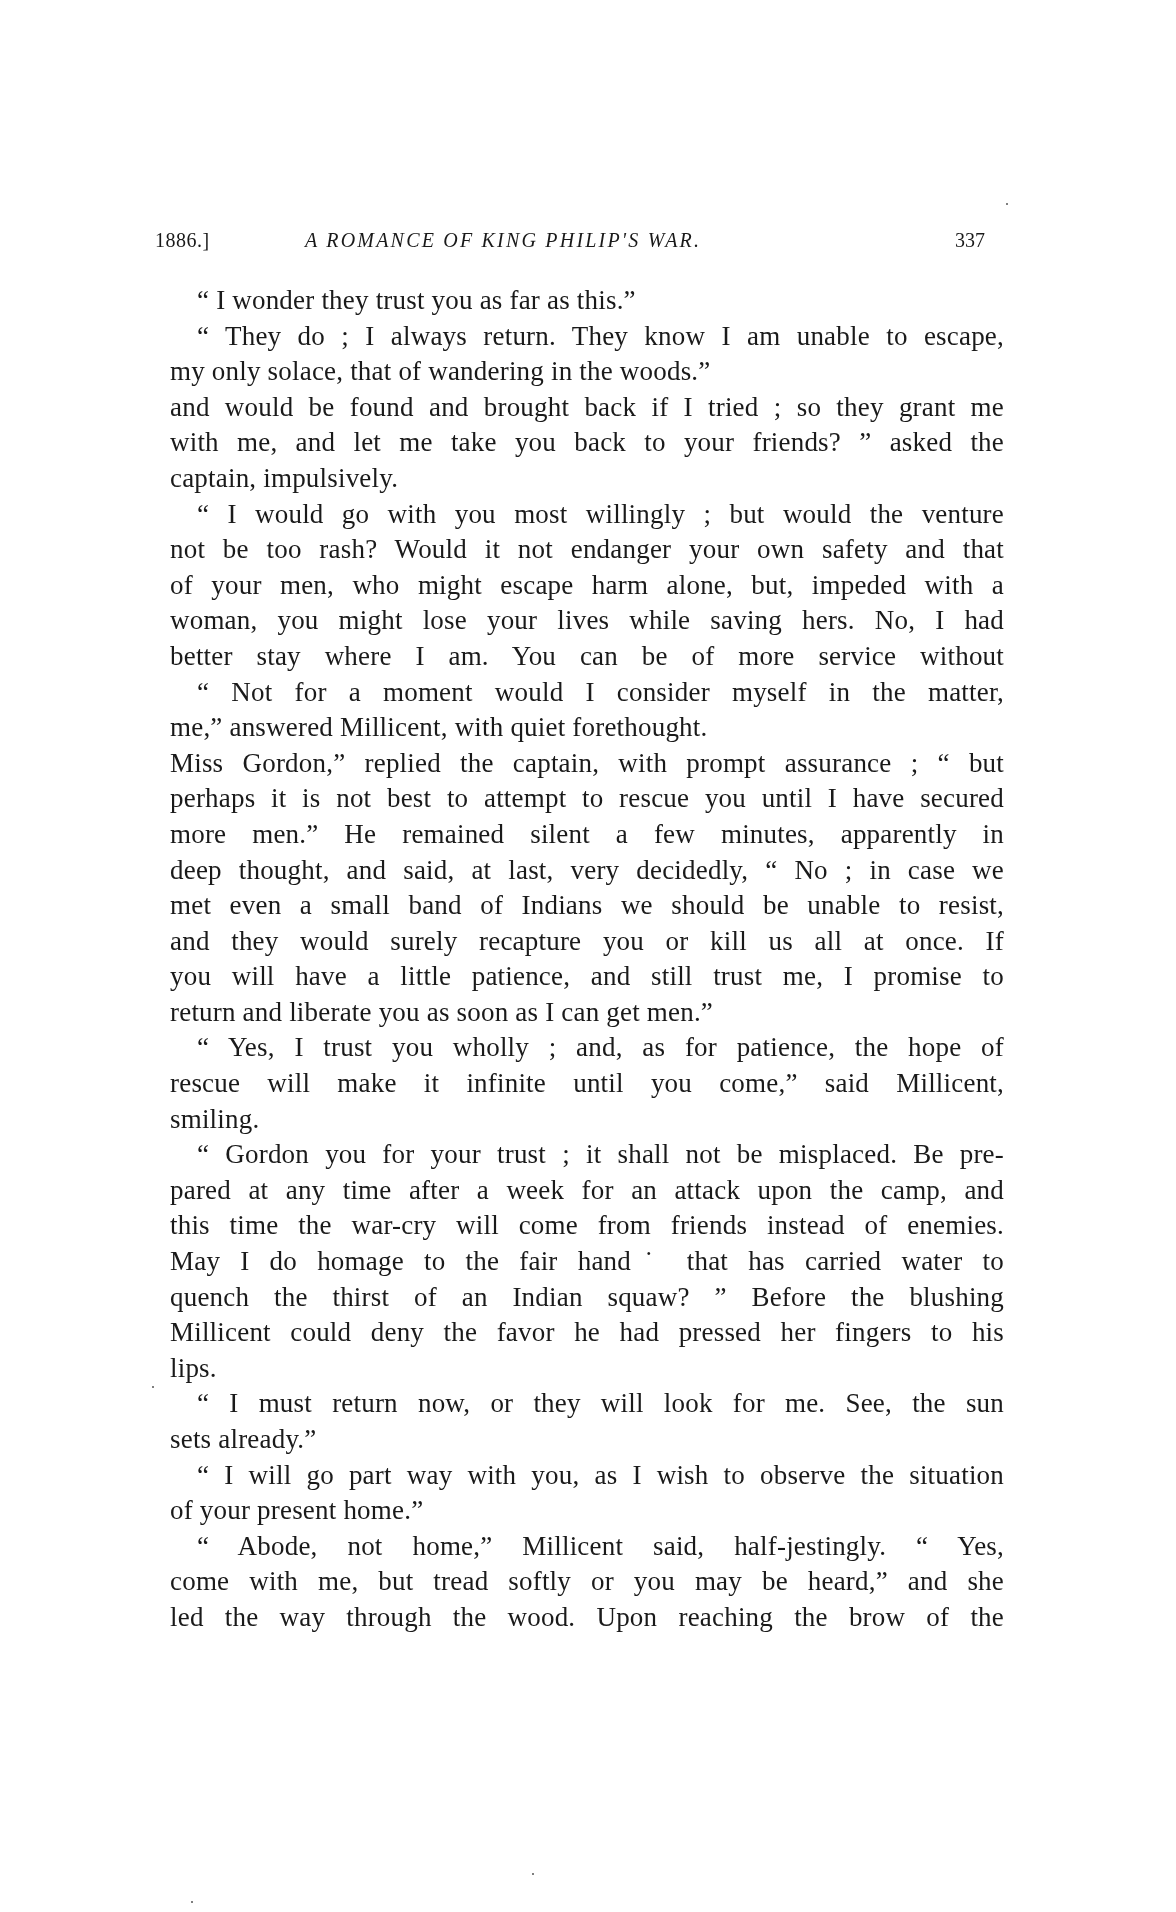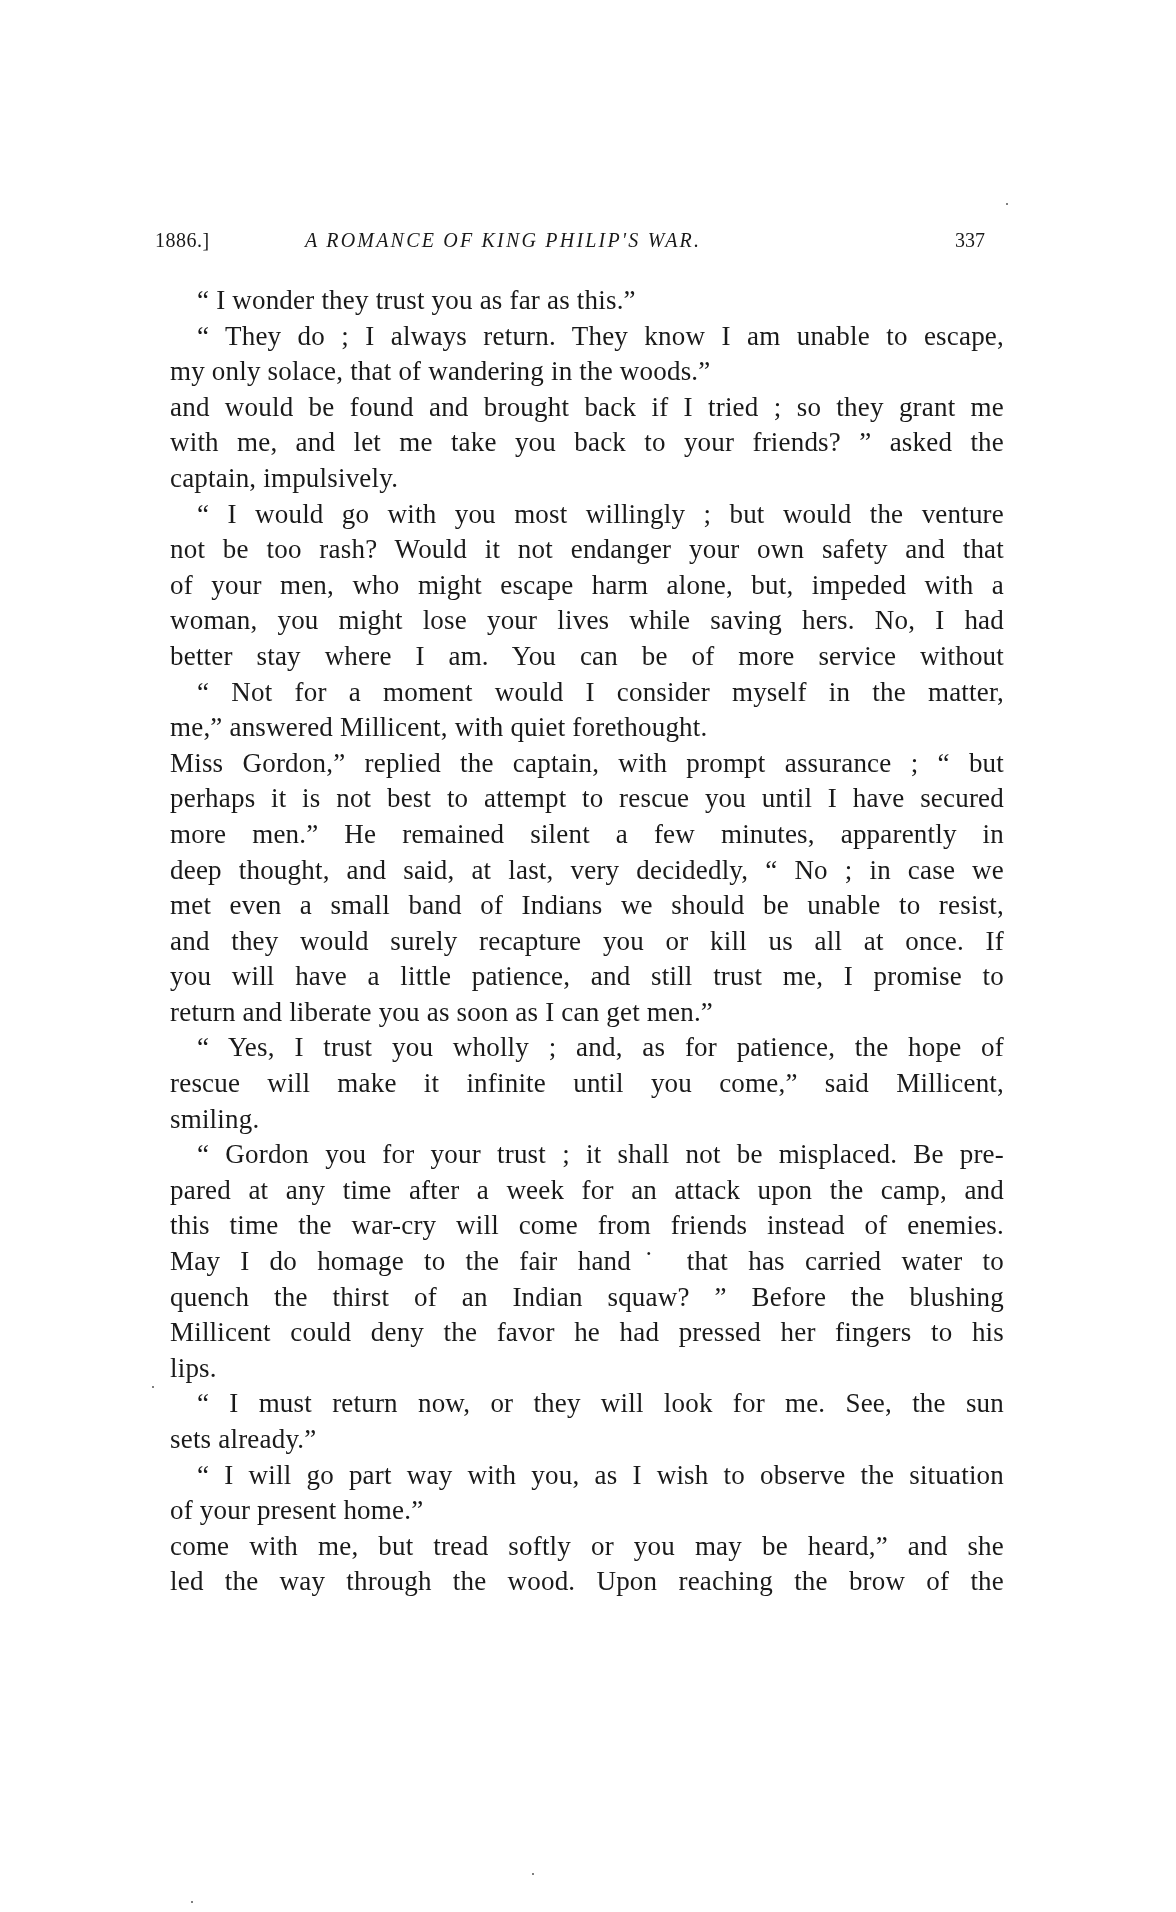--- a/index.html
+++ b/index.html
@@ -121,20 +121,21 @@
       <span class="line">pared at any time after a week for an attack upon the camp, and</span>
       <span class="line">this time the war-cry will come from friends instead of enemies.</span>
       <span class="line">May I do homage to the fair hand˙ that has carried water to</span>
       <span class="line">quench the thirst of an Indian squaw? ”  Before the blushing</span>
       <span class="line">Millicent could deny the favor he had pressed her fingers to his</span>
       <span class="line last">lips.</span>
       <span class="line indent">“ I must return now, or they will look for me.  See, the sun</span>
       <span class="line last">sets already.”</span>
       <span class="line indent">“ I will go part way with you, as I wish to observe the situation</span>
       <span class="line last">of your present home.”</span>
+      <span class="line indent">“ Abode, not home,” Millicent said, half-jestingly.  “ Yes,</span>
       <span class="line">come with me, but tread softly or you may be heard,” and she</span>
       <span class="line">led the way through the wood.  Upon reaching the brow of the</span>
     </div>
 
   <div class="speck" style="left:1006px; top:203px;"></div>
   <div class="speck" style="left:152px; top:1386px;"></div>
   <div class="speck" style="left:532px; top:1873px;"></div>
   <div class="speck" style="left:191px; top:1901px;"></div>
 
 </div>

